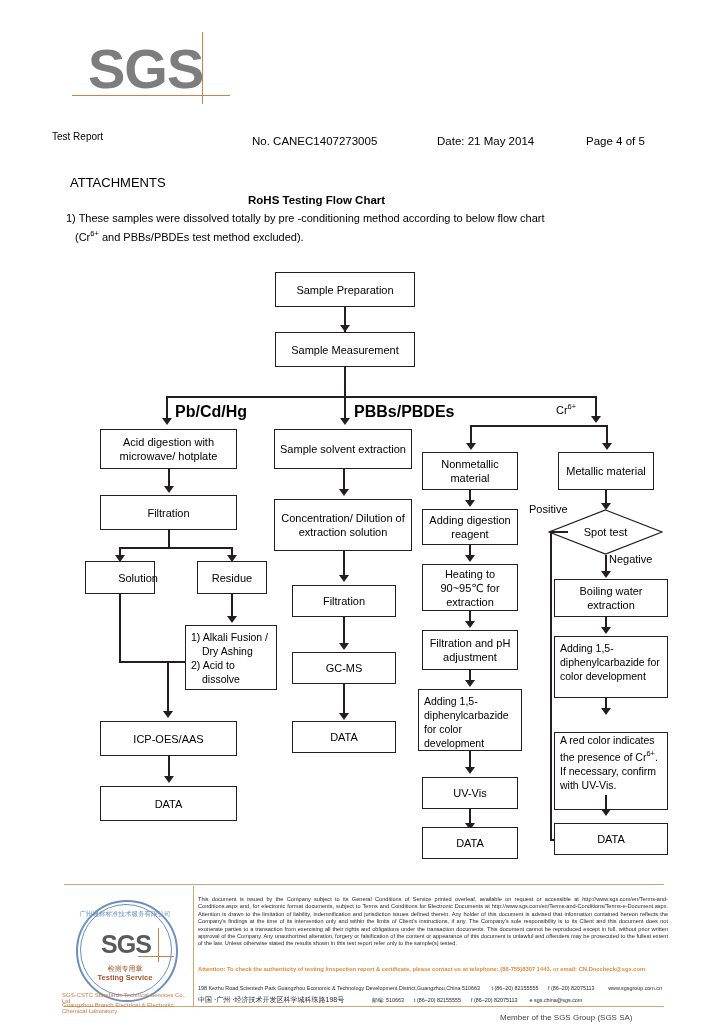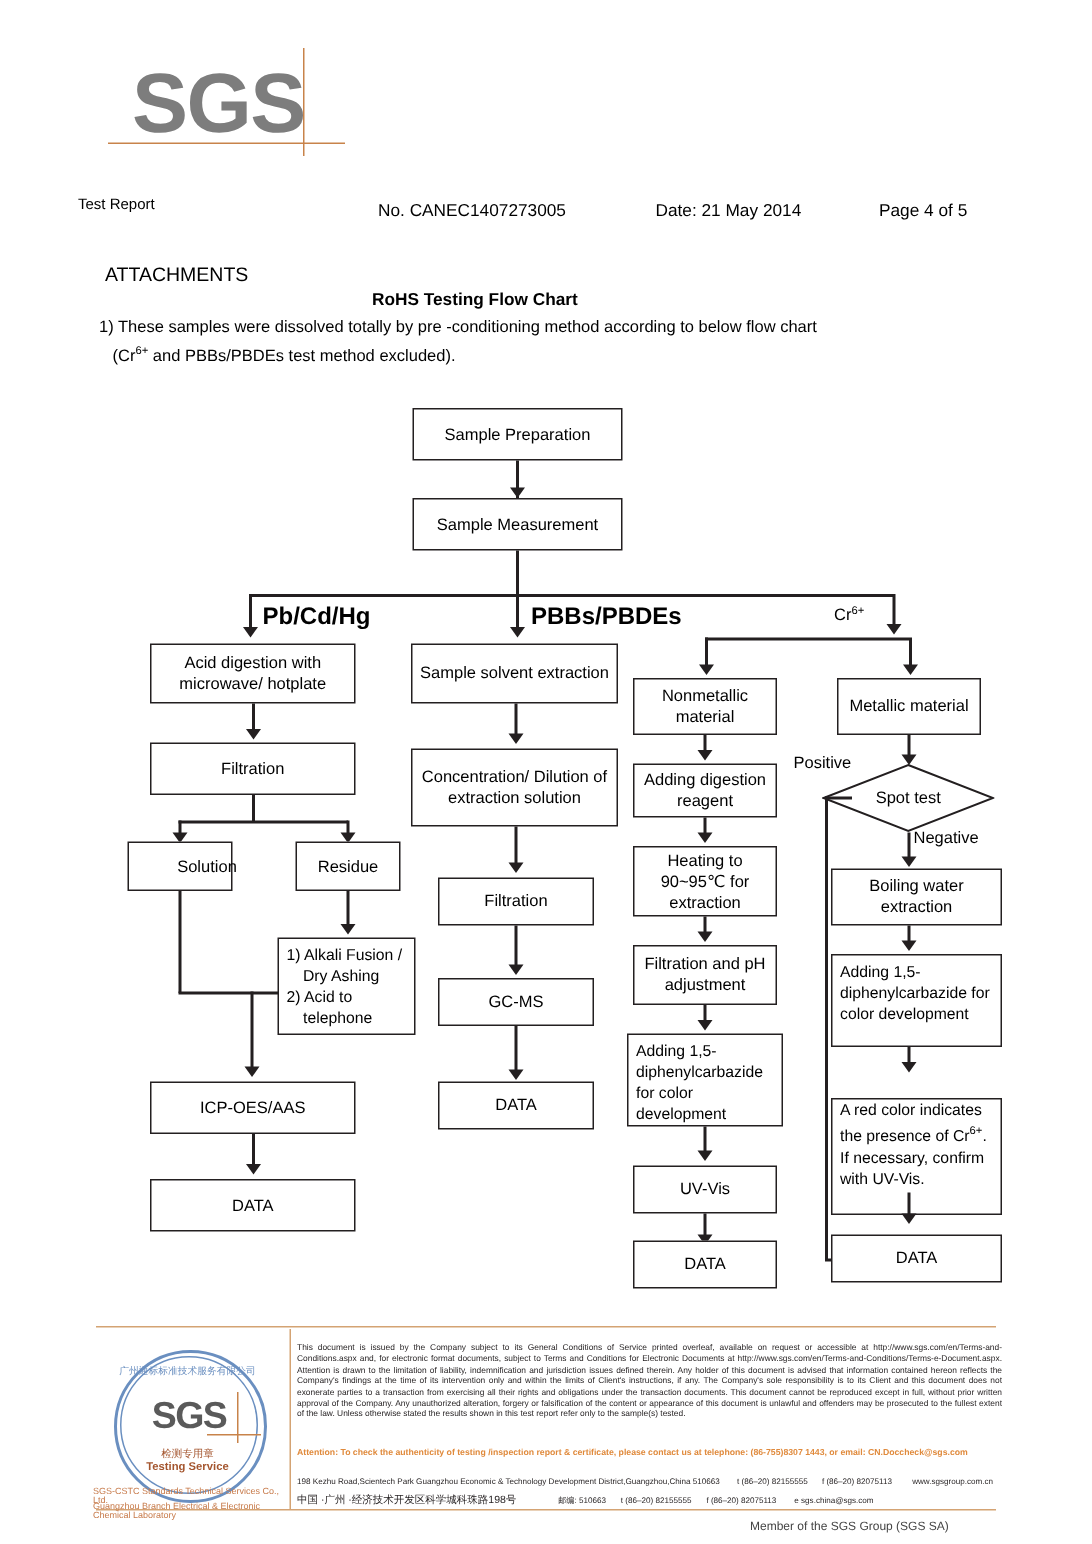--- a/index.html
+++ b/index.html
@@ -143,21 +143,21 @@
   <div class="box" style="left:65px;top:561px;width:70px;height:33px;padding-left:40px;">Solution</div>
   <div class="box" style="left:177px;top:561px;width:70px;height:33px;">Residue</div>
 
   <div class="ln lnv" style="left:211px;top:594px;height:27px;"></div>
   <div class="arw" style="left:207px;top:616px;"></div>
 
   <div class="box left" style="left:165px;top:625px;width:92px;height:65px;font-size:10.5px;line-height:14px;display:block;padding-top:4px;">
     <div>1) Alkali Fusion /</div>
     <div style="padding-left:11px;">Dry Ashing</div>
     <div>2) Acid to</div>
-    <div style="padding-left:11px;">telephone</div>
+    <div style="padding-left:11px;">dissolve</div>
   </div>
 
   <div class="ln lnv" style="left:99px;top:594px;height:68px;"></div>
   <div class="ln lnh" style="left:99px;top:661px;width:67px;"></div>
   <div class="ln lnv" style="left:147px;top:661px;height:54px;"></div>
   <div class="arw" style="left:143px;top:711px;"></div>
 
   <div class="box" style="left:80px;top:721px;width:137px;height:35px;">ICP-OES/AAS</div>
   <div class="ln lnv" style="left:148px;top:756px;height:24px;"></div>
   <div class="arw" style="left:144px;top:776px;"></div>

